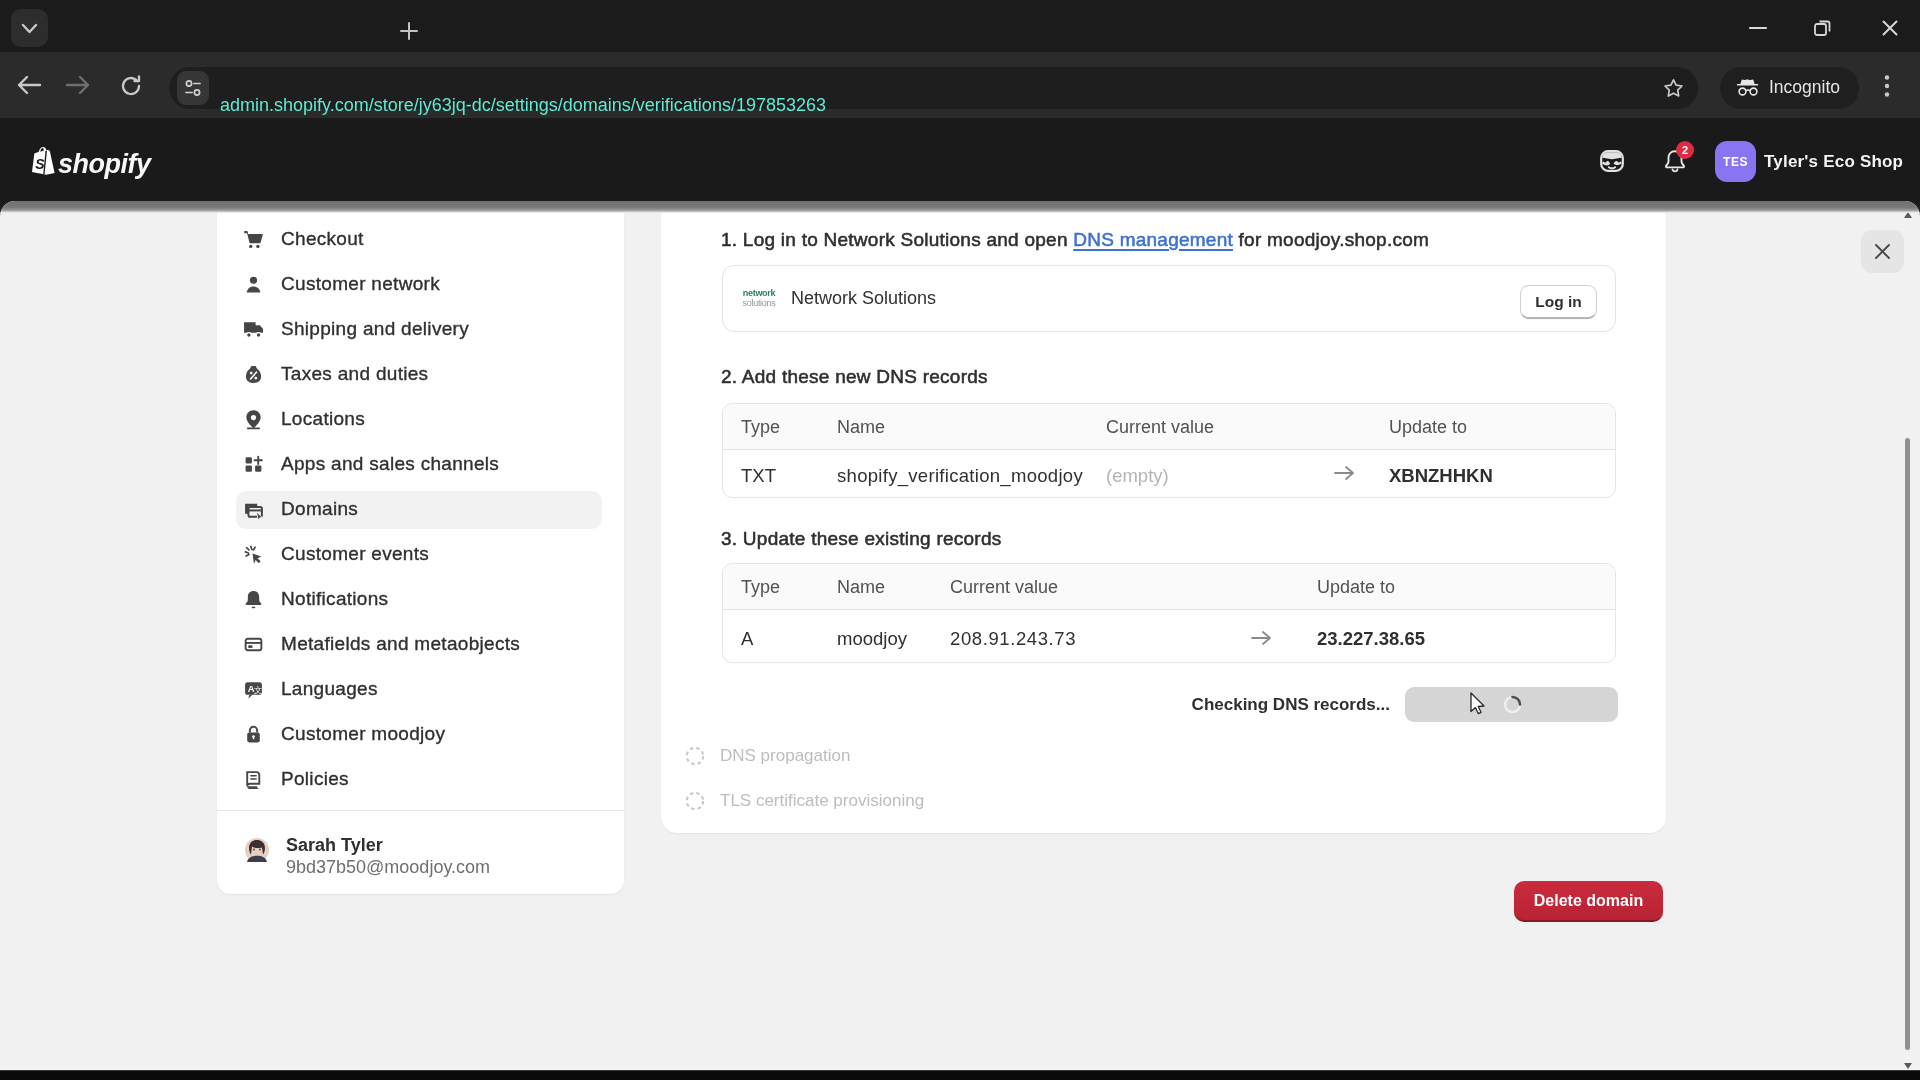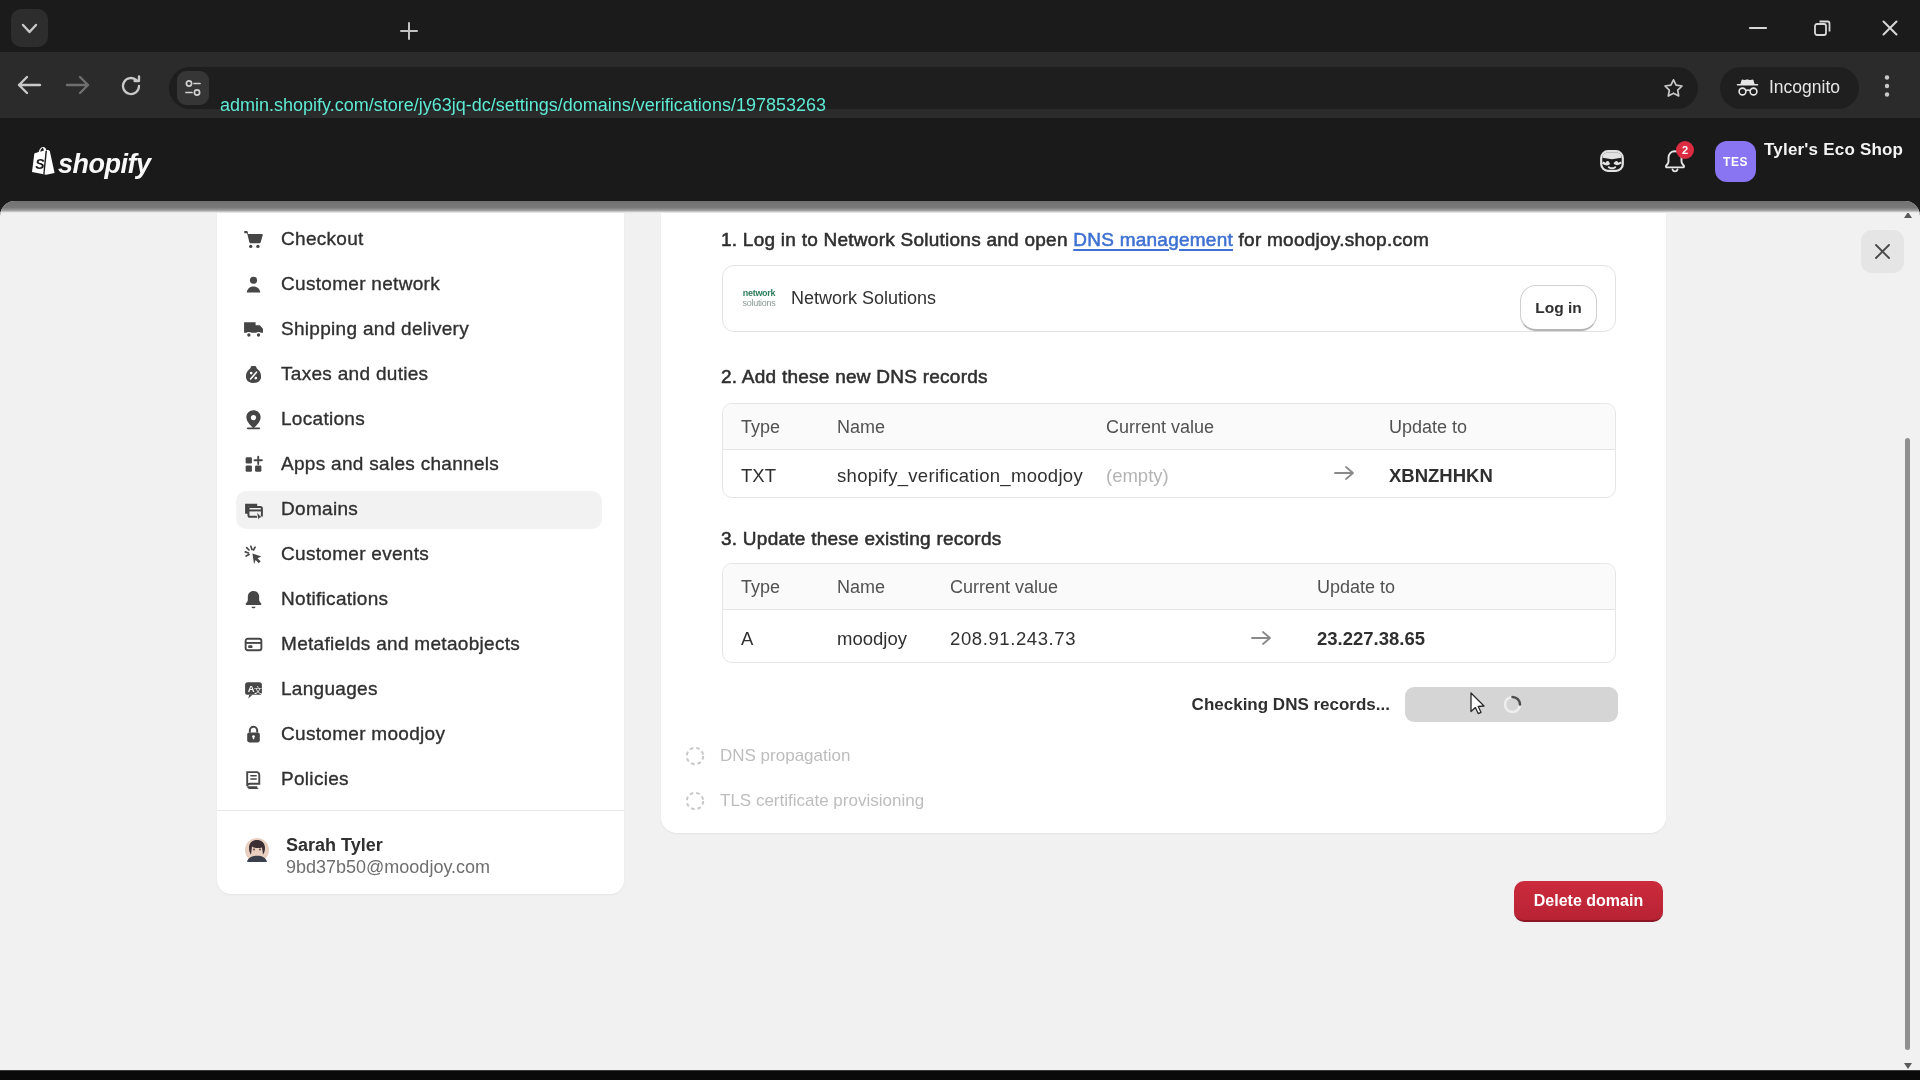--- a/index.html
+++ b/index.html
@@ -124,21 +124,21 @@
     <circle cx="7.6" cy="12.6" r="1.7" fill="#e2e2e2"></circle>
       <circle cx="16.4" cy="12.6" r="1.7" fill="#e2e2e2"></circle>
     <path d="M8.8 17.2 c2 1.4 4.4 1.4 6.4 0" fill="none" stroke="#e2e2e2" stroke-width="2" stroke-linecap="round"></path>
   </svg>
   <svg style="position:absolute;left:1663px;top:31px" width="24" height="25" viewBox="0 0 24 25">
     <path d="M12 2.2 c-4 0 -6.5 3 -6.5 6.6 v3.8 c0 1 -.5 2 -1.3 2.9 l-1 1.1 c-.6 .7 -.1 1.8 .8 1.8 h16 c.9 0 1.4 -1.1 .8 -1.8 l-1 -1.1 c-.8 -.9 -1.3 -1.9 -1.3 -2.9 V8.8 C18.5 5.2 16 2.2 12 2.2z" fill="none" stroke="#e8e8e8" stroke-width="1.9" stroke-linejoin="round"></path>
     <path d="M9.5 20.5 c.4 1.2 1.3 1.9 2.5 1.9 s2.1 -.7 2.5 -1.9" fill="none" stroke="#e8e8e8" stroke-width="1.9" stroke-linecap="round"></path>
   </svg>
   <div style="position:absolute;left:1676px;top:23px;width:18px;height:18px;border-radius:50%;background:#db2c41;display:flex;align-items:center;justify-content:center;color:#fff;font-size:11px;font-weight:700">2</div>
   <div id="tes">TES</div>
-  <div style="position:absolute;left:1764px;top:22px;font-size:17px;font-weight:700;color:#f4f4f4;letter-spacing:0.2px">Tyler's Eco Shop</div>
+  <div style="position:absolute;left:1764px;top:34px;font-size:17px;font-weight:700;color:#f4f4f4;letter-spacing:0.2px">Tyler's Eco Shop</div>
 </div>
 
 <div id="frame">
   <div id="band"></div>
   <div id="closebtn">
     <svg style="position:absolute;left:13px;top:13px" width="17" height="17" viewBox="0 0 17 17">
         <path d="M2 2 L15 15 M15 2 L2 15" stroke="#4a4a4a" stroke-width="1.9" stroke-linecap="round"></path>
       </svg>
   </div>
 
@@ -266,21 +266,21 @@
 
   <div id="maincard">
     <div class="step" style="top:28px">1. Log in to Network Solutions and open <span style="color:#3e71d2;-webkit-text-stroke:0.55px #3e71d2;text-decoration:underline;text-underline-offset:3px;text-decoration-thickness:1.5px">DNS management</span> for moodjoy.shop.com</div>
 
     <div style="position:absolute;left:61px;top:64px;width:894px;height:67px;border:1px solid #e3e3e3;border-radius:12px;background:#fff">
       <div style="position:absolute;left:18px;top:22px;width:36px;text-align:center">
         <div style="font-size:9px;font-weight:700;color:#2e7d5b;line-height:10px;letter-spacing:-0.3px">network</div>
         <div style="font-size:9px;color:#8a9a92;line-height:10px;letter-spacing:-0.3px">solutions</div>
       </div>
       <div style="position:absolute;left:68px;top:22px;font-size:18px;color:#303030">Network Solutions</div>
-      <div style="position:absolute;left:797px;top:19px;width:77px;height:46px;background:#fff;border:1px solid #d0d0d0;border-bottom:2px solid #b5b5b5;border-radius:16px;box-shadow:0 1px 1px rgba(0,0,0,0.04);display:flex;align-items:center;justify-content:center;font-size:15.5px;font-weight:700;color:#303030">Log in</div>
+      <div style="position:absolute;left:797px;top:19px;width:77px;height:34px;background:#fff;border:1px solid #d0d0d0;border-bottom:2px solid #b5b5b5;border-radius:9px;box-shadow:0 1px 1px rgba(0,0,0,0.04);display:flex;align-items:center;justify-content:center;font-size:15.5px;font-weight:700;color:#303030">Log in</div>
     </div>
 
     <div class="step" style="top:165px">2. Add these new DNS records</div>
 
     <div style="position:absolute;left:61px;top:202px;width:894px;height:95px;border:1px solid #e5e5e5;border-radius:10px;overflow:hidden">
       <div style="position:absolute;left:0;top:0;width:100%;height:46px;background:#fafafa;border-bottom:1px solid #e5e5e5"></div>
       <div style="position:absolute;left:18px;top:13px;font-size:18px;color:#525252">Type</div>
       <div style="position:absolute;left:114px;top:13px;font-size:18px;color:#525252">Name</div>
       <div style="position:absolute;left:383px;top:13px;font-size:18px;color:#525252">Current value</div>
       <div style="position:absolute;left:666px;top:13px;font-size:18px;color:#525252">Update to</div>

